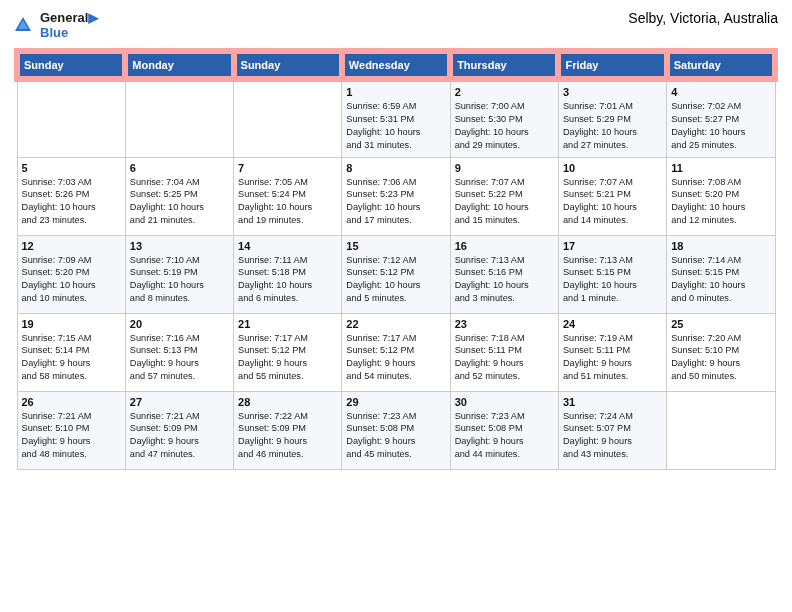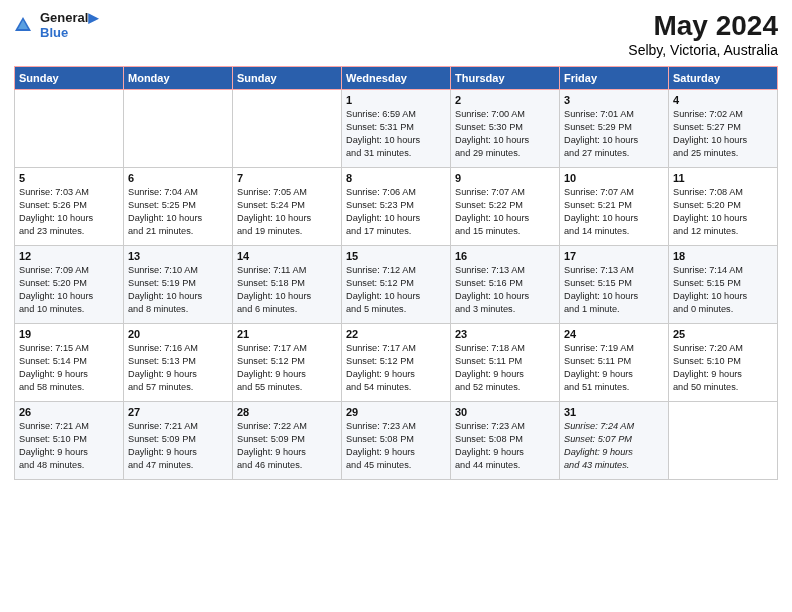--- a/index.html
+++ b/index.html
@@ -47,21 +47,21 @@
       border-collapse: collapse;
       font-size: 10px;
     }
     thead tr th {
       background-color: #2a5fac;
       color: #fff;
       padding: 5px 4px;
       text-align: left;
       font-size: 11px;
       font-weight: bold;
-      border: 1px solid #fca5a5;
+      border: 6px solid #fca5a5;
     }
     tbody tr td {
       border: 1px solid #ccc;
       vertical-align: top;
       padding: 4px 4px;
       height: 78px;
       background: #fff;
     }
     tbody tr:nth-child(odd) td {
       background: #f5f7fa;
@@ -90,21 +90,20 @@
       <svg class="logo-icon" viewBox="0 0 36 36" xmlns="http://www.w3.org/2000/svg">
         <polygon points="18,2 34,30 2,30" fill="#2e6fcc"></polygon>
         <polygon points="18,8 28,26 8,26" fill="#5a9fe0"></polygon>
       </svg>
       <div>
         <div style="font-size:13px;font-weight:bold;color:#1a1a1a;">General<span style="color:#2e6fcc;">▶</span></div>
         <div style="font-size:13px;font-weight:bold;color:#2e6fcc;">Blue</div>
       </div>
     </div>
     <div class="title-block">
-      <div class="main-title">May 2024</div>
       <div class="subtitle">Selby, Victoria, Australia</div>
     </div>
   </div>
 
   <table>
     <thead>
       <tr>
       <th>Sunday</th>
           <th>Monday</th>
           <th>Sunday</th>
@@ -332,21 +331,21 @@
           </td>
           <td>
             <div class="day-num">30</div>
             <div class="day-info" style="white-space: pre-line;">Sunrise: 7:23 AM
 Sunset: 5:08 PM
 Daylight: 9 hours
 and 44 minutes.</div>
           </td>
           <td>
             <div class="day-num">31</div>
-            <div class="day-info" style="white-space: pre-line; font-style: italic;">Sunrise: 7:24 AM
+            <div class="day-info" style="white-space: pre-line;">Sunrise: 7:24 AM
 Sunset: 5:07 PM
 Daylight: 9 hours
 and 43 minutes.</div>
           </td>
           <td class="empty-cell"></td>
         </tr>
       </tbody>
   </table>
 </div>
 

